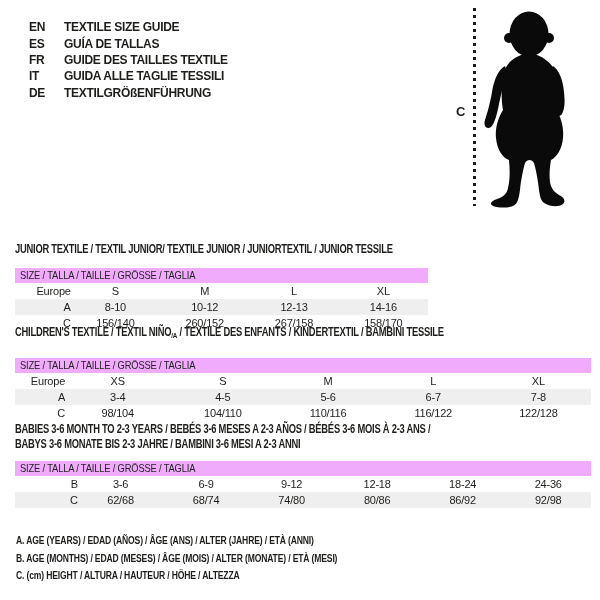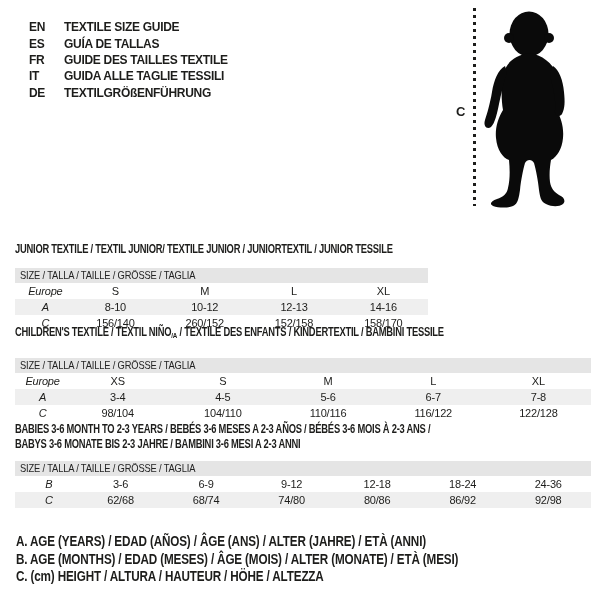--- a/index.html
+++ b/index.html
@@ -22,32 +22,32 @@
   .block h2{margin:0;font-size:12px;line-height:13px;font-weight:700;letter-spacing:-0.3px;
             white-space:nowrap;transform:scaleX(0.78);transform-origin:0 50%;}
   .block h2.two-line{transform:none;}
   .block h2.two-line div{white-space:nowrap;line-height:14.5px;transform:scaleX(0.78);transform-origin:0 50%;}
   .t1{top:231px;width:413px;margin-top:12px;}
   .t2{top:326px;width:576px;}
   .t3{top:422px;width:576px;}
   .t1 .size-bar{margin-top:12px;}
   .t2 .size-bar{margin-top:16px;}
   .t3 .size-bar{margin-top:10px;}
-  .size-bar{background:#e5e5e5;height:15px;line-height:15px;padding-left:5px;font-size:11px;color:#222;}
+  .size-bar{background:#f0abfc;height:15px;line-height:15px;padding-left:5px;font-size:11px;color:#222;}
   .size-bar span{display:inline-block;transform:scaleX(0.85);transform-origin:0 50%;white-space:nowrap;letter-spacing:-0.2px;}
   table{border-collapse:collapse;table-layout:fixed;width:100%;font-size:11px;letter-spacing:-0.2px;}
   td{height:16px;padding:0;text-align:center;vertical-align:middle;overflow:hidden;}
-  td.label{text-align:center;padding-left:5px;font-style:italic;}
+  td.label{text-align:right;padding-left:5px;}
   tr.shaded{background:#efefef;}
   #table-0 col.label-col{width:13.5%;}
   #table-1 col.label-col{width:8.7%;}
   #table-2 col.label-col{width:10.9%;}
   .sub{font-size:8px;vertical-align:-2px;}
   
-  .footnotes{position:absolute;left:16px;top:532px;font-size:15px;font-weight:700;}
+  .footnotes{position:absolute;left:16px;top:532px;font-size:11px;font-weight:700;}
   .fline{line-height:17.5px;white-space:nowrap;transform:scaleX(0.78);transform-origin:0 50%;letter-spacing:-0.2px;}
 </style>
 </head>
 <body>
 
 <div class="canvas">
 
   <ul class="langs" id="langs">
       <li>
         <span class="code">EN</span>
@@ -142,21 +142,21 @@
             <td class="label">A</td>
             <td>8-10</td>
             <td>10-12</td>
             <td>12-13</td>
             <td>14-16</td>
           </tr>
           <tr>
             <td class="label">C</td>
             <td>156/140</td>
             <td>260/152</td>
-            <td>152/158</td>
+            <td>267/158</td>
             <td>158/170</td>
           </tr>
         </tbody>
       </table>
   </section>
 
   <section class="block t2">
     <h2><span>CHILDREN'S TEXTILE / TEXTIL NIÑO</span><span class="sub">/A</span><span> / TEXTILE DES ENFANTS / KINDERTEXTIL / BAMBINI TESSILE</span></h2>
     <div class="size-bar">
       <span>SIZE / TALLA / TAILLE / GRÖSSE / TAGLIA</span>

